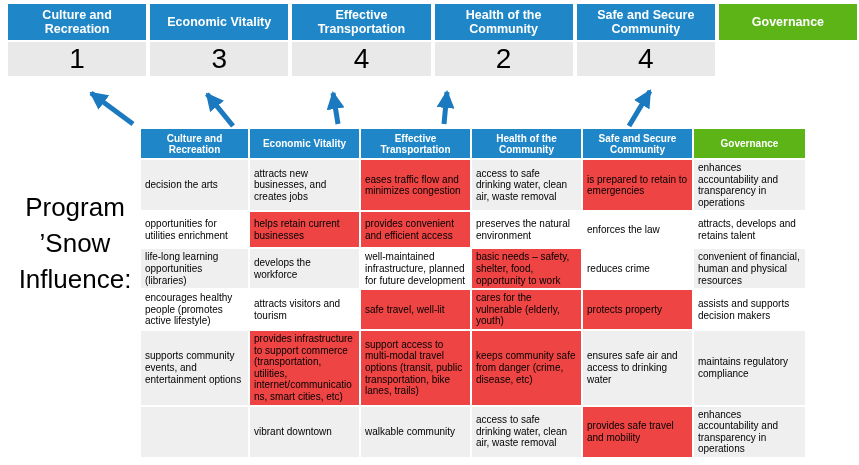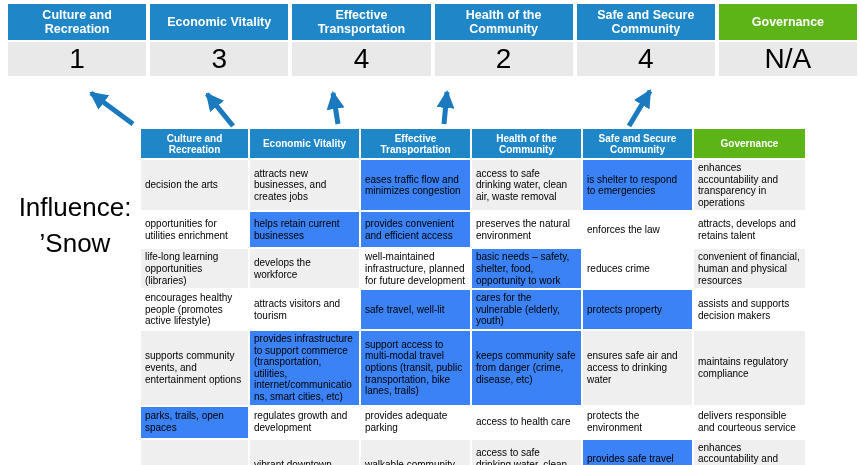--- a/index.html
+++ b/index.html
@@ -43,21 +43,21 @@
     height:27px; padding:1px 2px; border:1px solid #ffffff;
   }
   table.mtx th.green { background:#5CB417; }
   table.mtx td {
     font-size:10px; line-height:1.16; color:#000; text-align:left;
     vertical-align:middle; padding:2px 4px; border:1px solid #ffffff;
     word-wrap:break-word;
   }
   td.g { background:#EFEFEF; }
   td.w { background:#ffffff; }
-  td.y { background:#3b82f6; }
+  td.y { background:#ef4444; }
 </style>
 </head>
 <body>
 
 <div class="slide">
 
   <div class="scoreboard">
     <div class="sb-row">
       <div class="sb-col">
         <div class="sb-head">Culture and Recreation</div>
@@ -74,42 +74,42 @@
       <div class="sb-col">
         <div class="sb-head">Health of the Community</div>
         <div class="sb-score">2</div>
       </div>
       <div class="sb-col">
         <div class="sb-head">Safe and Secure Community</div>
         <div class="sb-score">4</div>
       </div>
       <div class="sb-col">
         <div class="sb-head green">Governance</div>
-        <div class="sb-score">N/A</div>
       </div>
     </div>
   </div>
 
   <svg class="arrows" viewBox="0 0 859 465">
     <defs>
       <marker id="ah" markerWidth="3.6" markerHeight="3.6" refX="3.2" refY="1.8" orient="auto">
         <path d="M0,0 L3.6,1.8 L0,3.6 z" fill="#1B79C0"></path>
       </marker>
     </defs>
 
   <line x1="133" y1="124" x2="91" y2="93" stroke="#1B79C0" stroke-width="5" marker-end="url(#ah)"></line>
       <line x1="233" y1="126" x2="207" y2="94" stroke="#1B79C0" stroke-width="5" marker-end="url(#ah)"></line>
       <line x1="338" y1="124" x2="333" y2="93" stroke="#1B79C0" stroke-width="5" marker-end="url(#ah)"></line>
       <line x1="444" y1="124" x2="447" y2="92" stroke="#1B79C0" stroke-width="5" marker-end="url(#ah)"></line>
       <line x1="629" y1="126" x2="650" y2="91" stroke="#1B79C0" stroke-width="5" marker-end="url(#ah)"></line>
     </svg>
 
   <div class="program-label">
+    <div>Program</div>
+    <div>’Snow</div>
     <div>Influence:</div>
-    <div>’Snow</div>
   </div>
 
   <table class="mtx">
     <colgroup>
       <col style="width:109px">
         <col style="width:111px">
         <col style="width:111px">
       <col style="width:111px">
         <col style="width:111px">
         <col style="width:113px">
@@ -123,21 +123,21 @@
         <th>Safe and Secure Community</th>
         <th class="green">Governance</th>
       </tr>
     </thead>
     <tbody>
         <tr style="height: 34px;">
           <td class="g">decision the arts</td>
           <td class="g">attracts new businesses, and creates jobs</td>
           <td class="y">eases traffic flow and minimizes congestion</td>
           <td class="g">access to safe drinking water, clean air, waste removal</td>
-          <td class="y">is shelter to respond to emergencies</td>
+          <td class="y">is prepared to retain to emergencies</td>
           <td class="g">enhances accountability and transparency in operations</td>
         </tr>
         <tr style="height: 37px;">
           <td class="w">opportunities for utilities enrichment</td>
           <td class="y">helps retain current businesses</td>
           <td class="y">provides convenient and efficient access</td>
           <td class="w">preserves the natural environment</td>
           <td class="w">enforces the law</td>
           <td class="w">attracts, develops and retains talent</td>
         </tr>
@@ -158,28 +158,20 @@
           <td class="w">assists and supports decision makers</td>
         </tr>
         <tr style="height: 55px;">
           <td class="g">supports community events, and entertainment options</td>
           <td class="y">provides infrastructure to support commerce (transportation, utilities, internet/communications, smart cities, etc)</td>
           <td class="y">support access to multi-modal travel options (transit, public transportation, bike lanes, trails)</td>
           <td class="y">keeps community safe from danger (crime, disease, etc)</td>
           <td class="g">ensures safe air and access to drinking water</td>
           <td class="g">maintains regulatory compliance</td>
         </tr>
-        <tr style="height: 33px;">
-          <td class="y">parks, trails, open spaces</td>
-          <td class="w">regulates growth and development</td>
-          <td class="w">provides adequate parking</td>
-          <td class="w">access to health care</td>
-          <td class="w">protects the environment</td>
-          <td class="w">delivers responsible and courteous service</td>
-        </tr>
         <tr style="height: 35px;">
           <td class="g"></td>
           <td class="g">vibrant downtown</td>
           <td class="g">walkable community</td>
           <td class="g">access to safe drinking water, clean air, waste removal</td>
           <td class="y">provides safe travel and mobility</td>
           <td class="g">enhances accountability and transparency in operations</td>
         </tr>
       </tbody>
   </table>

